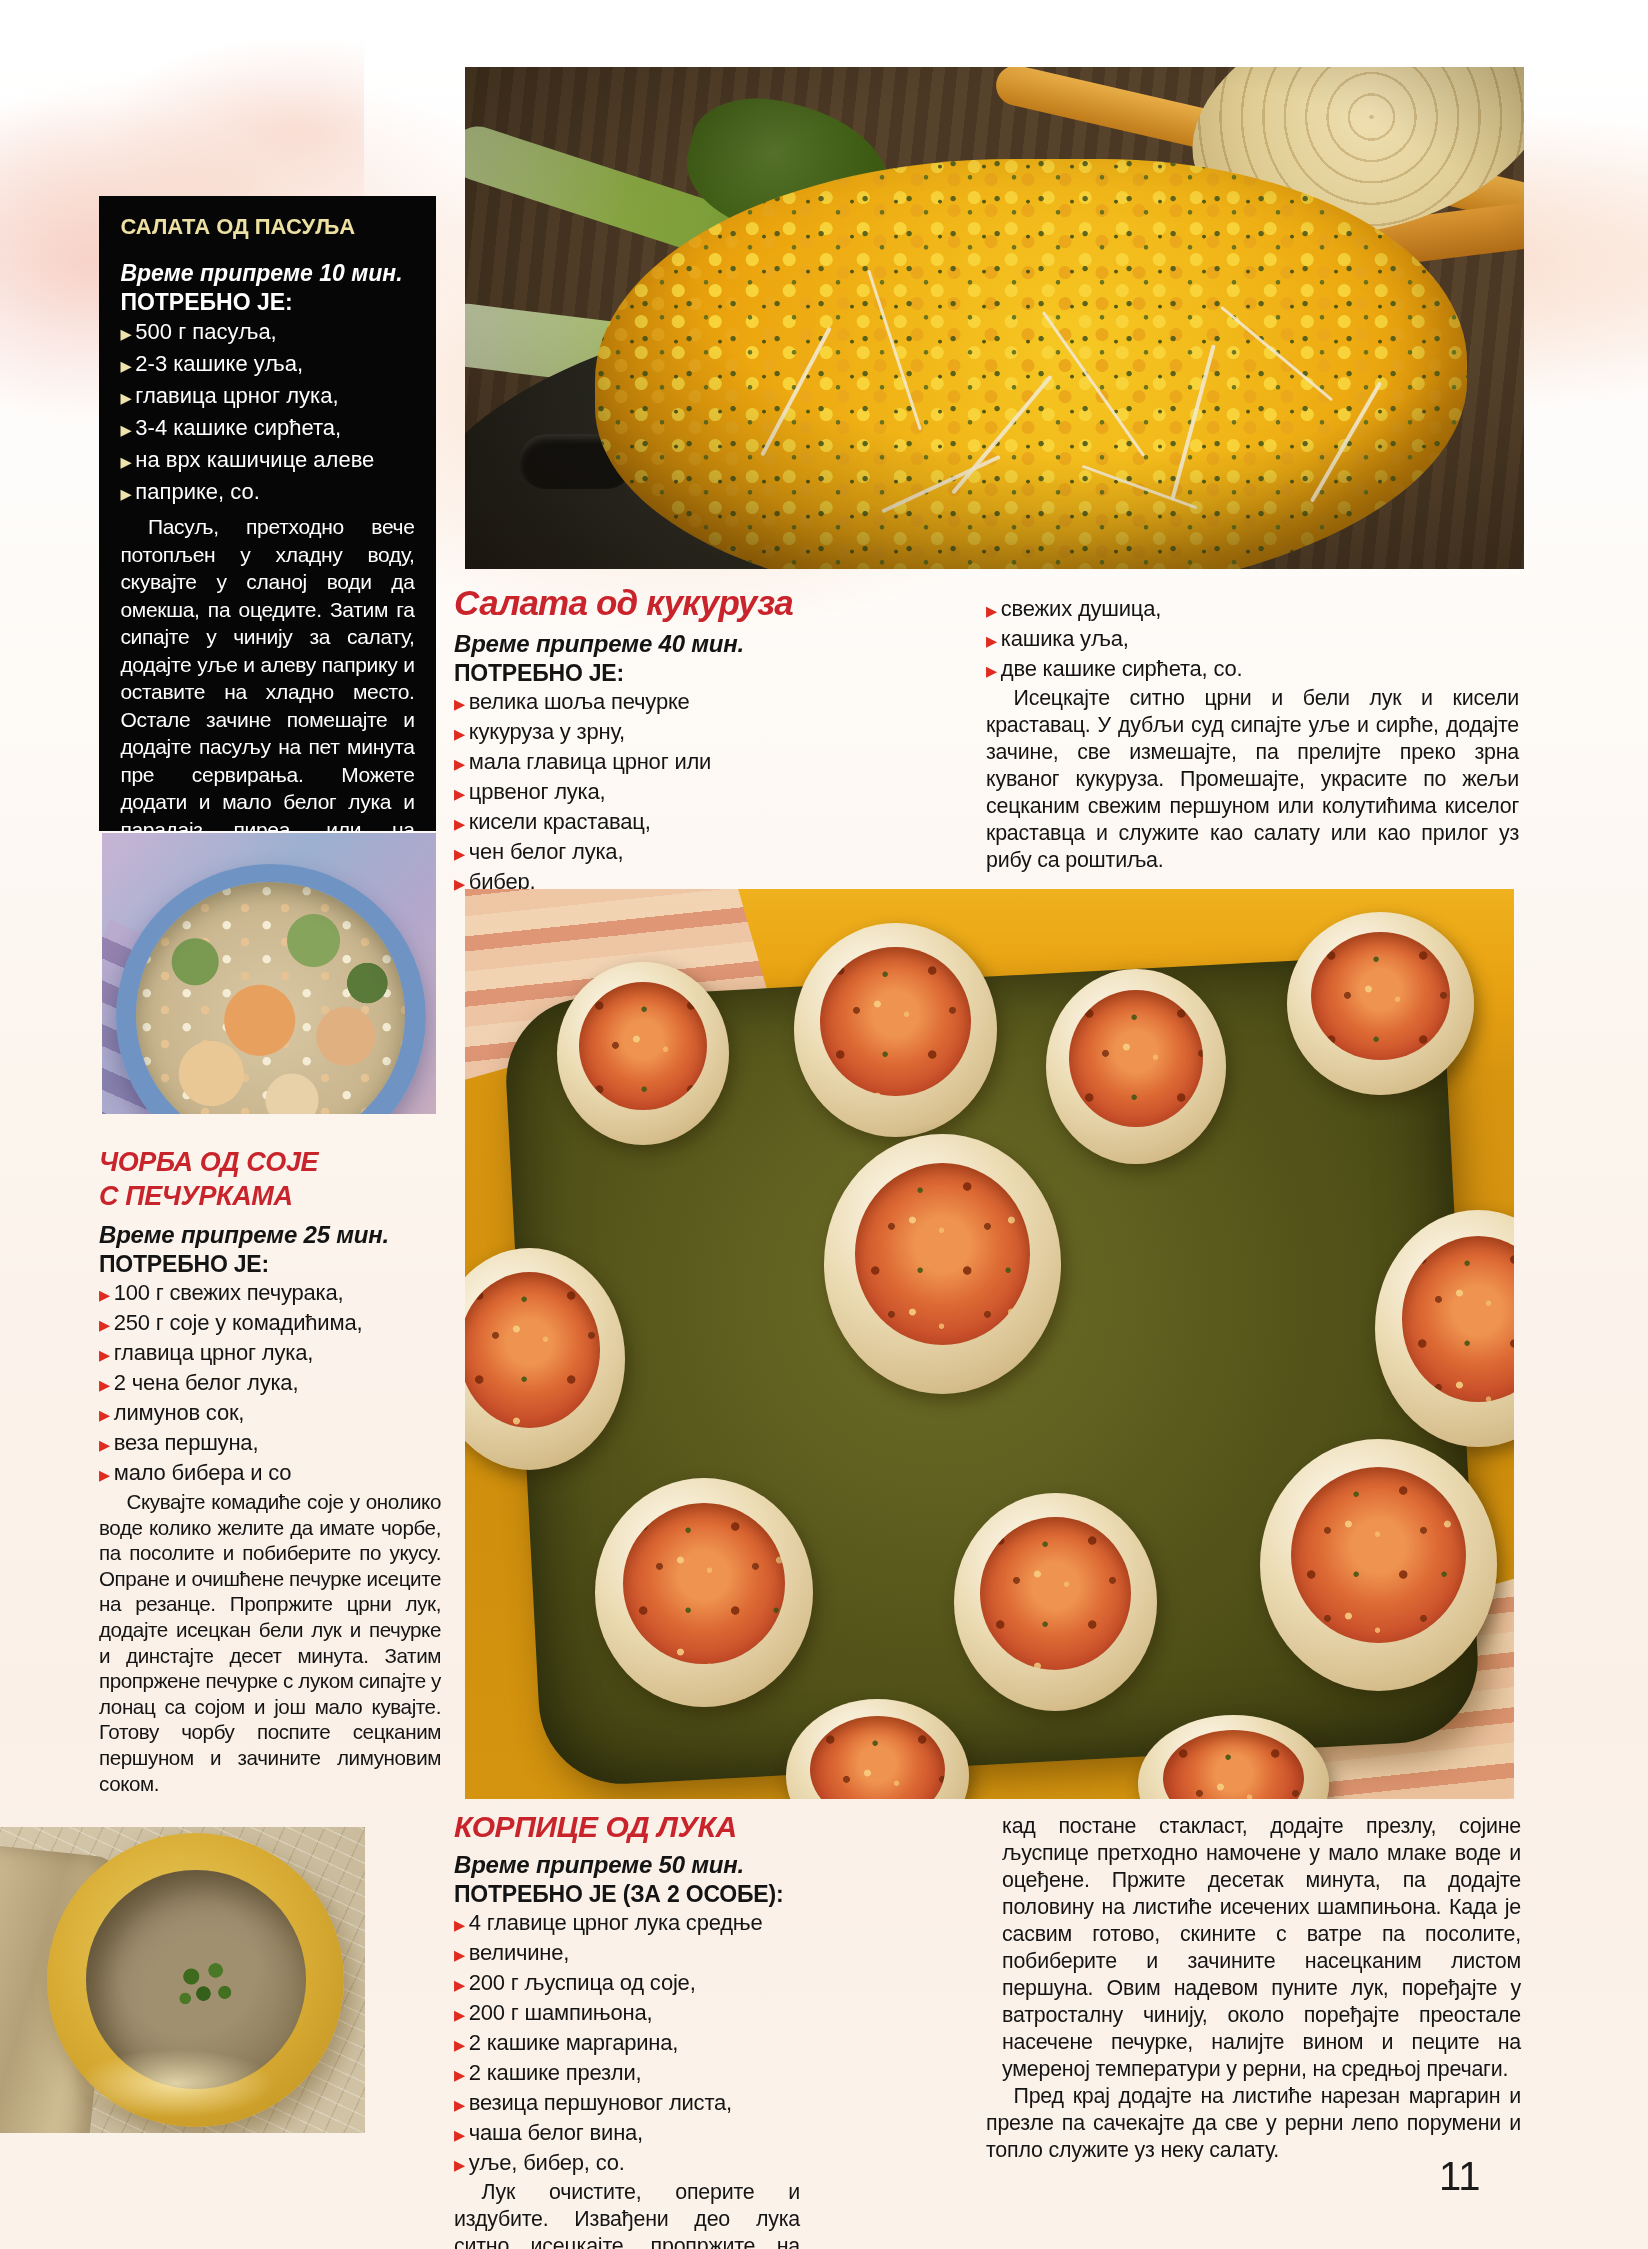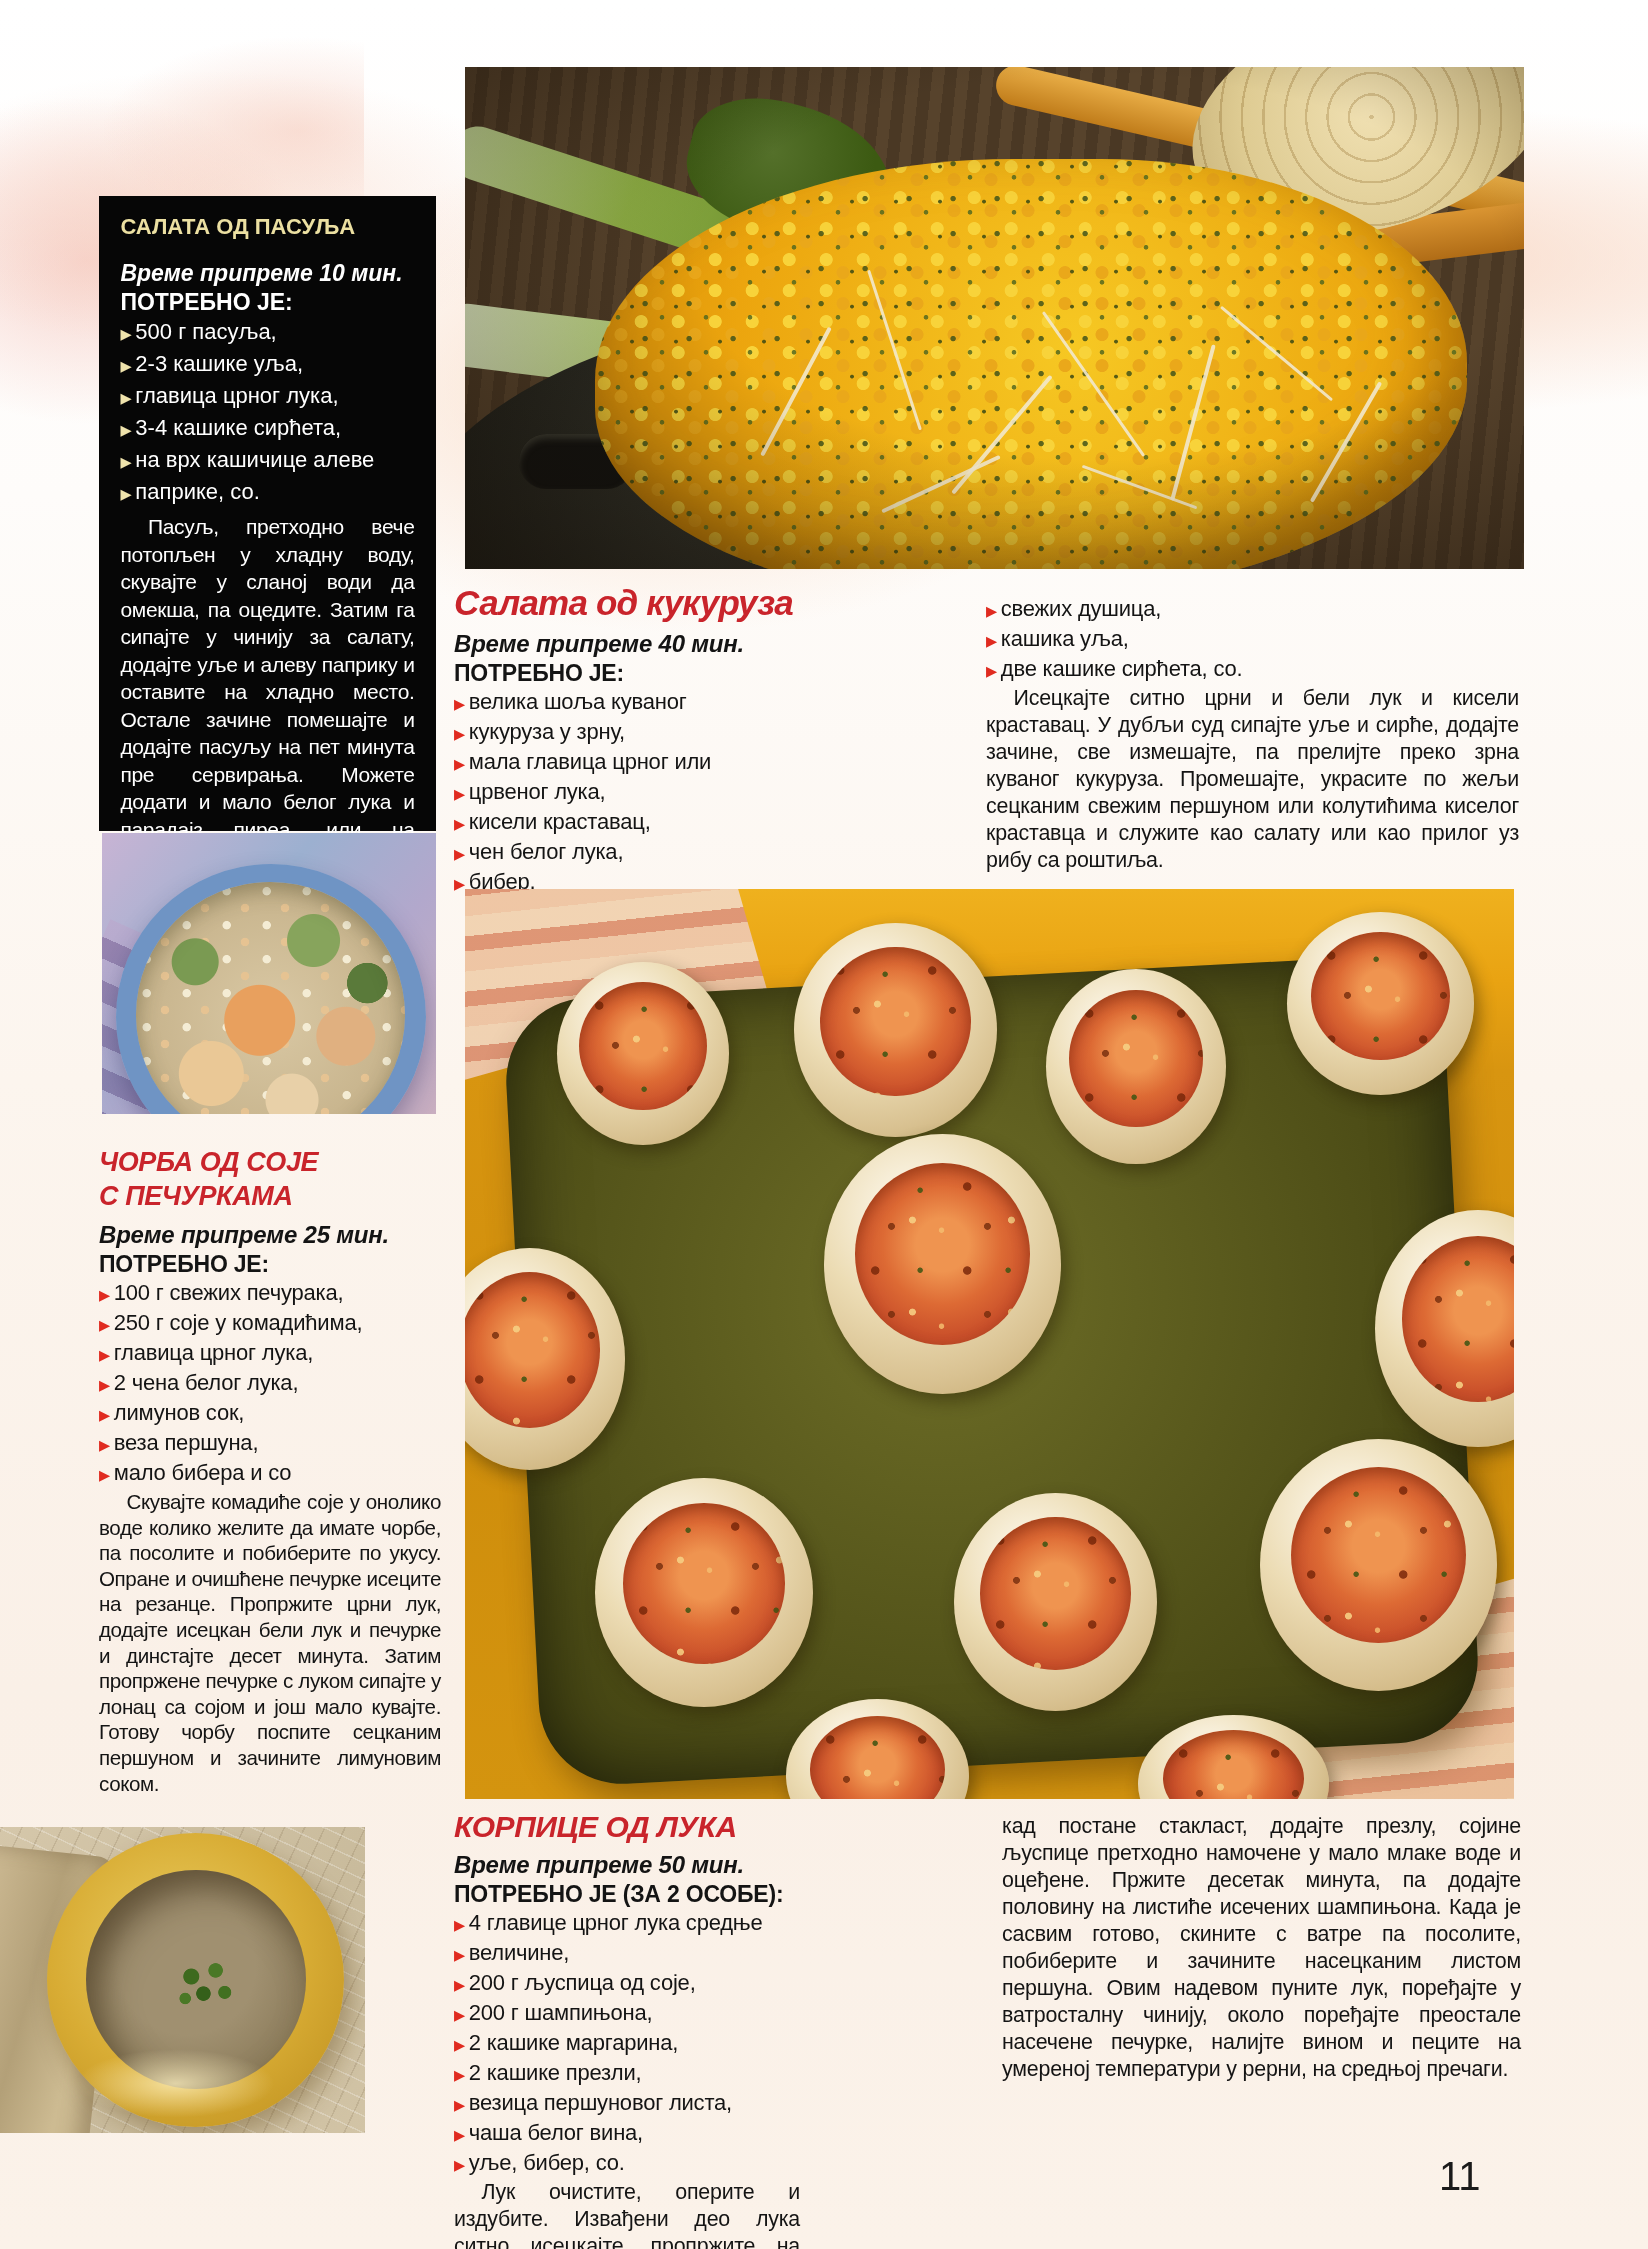--- a/index.html
+++ b/index.html
@@ -231,21 +231,21 @@
     <p class="body">Пасуљ, претходно вече потопљен у хладну воду, скувајте у сланој води да омекша, па оцедите. Затим га сипајте у чинију за салату, додајте уље и алеву паприку и оставите на хладно место. Остале зачине помешајте и додајте пасуљу на пет минута пре сервирања. Можете додати и мало белог лука и парадајз пиреа, или на коцкице исечену печену паприку.</p>
   </div>
 
   <div id="corn-left" class="txt">
     <h2 class="red bold">Салата од кукуруза</h2>
     <div class="prep">Време припреме 40 мин.</div>
     <div class="needed">ПОТРЕБНО ЈЕ:</div>
     <ul class="ing">
       <li>
           <span class="tri r">▶</span>
-          <span>велика шоља куваног</span>
+          <span>велика шоља печурке</span>
         </li>
       <li>
           <span class="tri r">▶</span>
           <span>кукуруза у зрну,</span>
         </li>
       <li>
           <span class="tri r">▶</span>
           <span>мала главица црног или</span>
         </li>
       <li>
@@ -386,20 +386,21 @@
       <li>
           <span class="tri r">▶</span>
           <span>уље, бибер, со.</span>
         </li>
     </ul>
     <p class="body">Лук очистите, оперите и издубите. Извађени део лука ситно исецкајте, пропржите на уљу, па</p>
   </div>
 
   <div id="bottom-right" class="txt">
     <p class="body noindent">кад постане стакласт, додајте презлу, сојине љуспице претходно намочене у мало млаке воде и оцеђене. Пржите десетак минута, па додајте половину на листиће исечених шампињона. Када је сасвим готово, скините с ватре па посолите, побиберите и зачините насецканим листом першуна. Овим надевом пуните лук, поређајте у ватросталну чинију, около поређајте преостале насечене печурке, налијте вином и пеците на умереној температури у рерни, на средњој пречаги.</p>
+    <p class="body">Пред крај додајте на листиће нарезан маргарин и презле па сачекајте да све у рерни лепо порумени и топло служите уз неку салату.</p>
   </div>
 
   <div class="photo" id="photo-soup">
     <div class="napkin"></div>
     <div class="bowl"></div>
     <div class="soup"></div>
     <div class="rimlight"></div>
     <div class="parsley"></div>
   </div>
 

